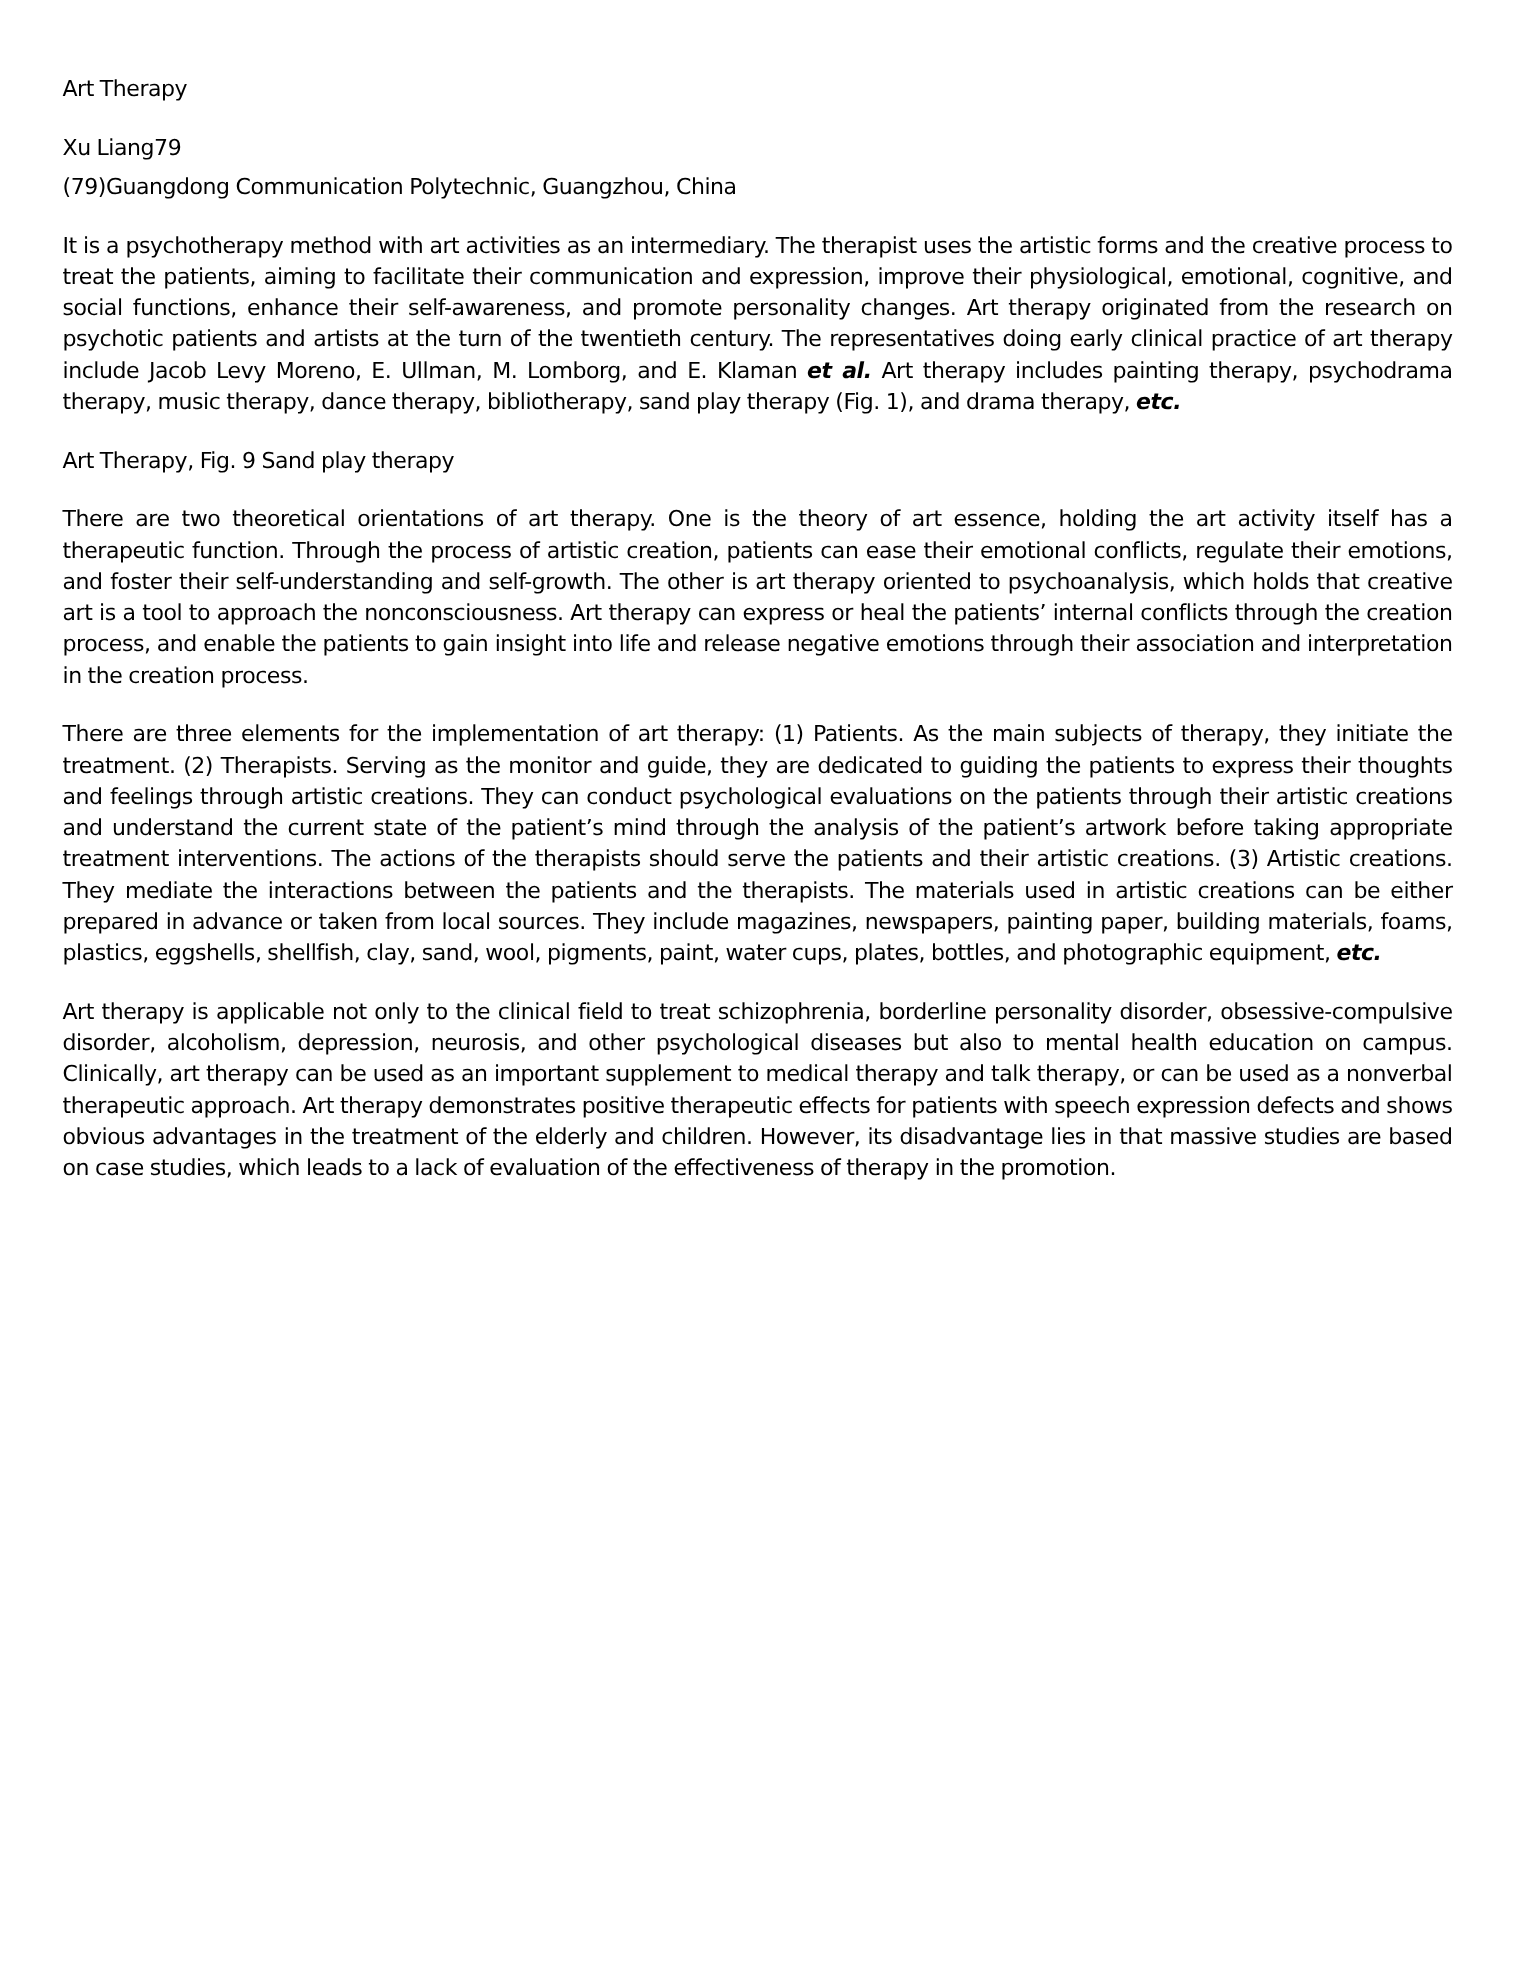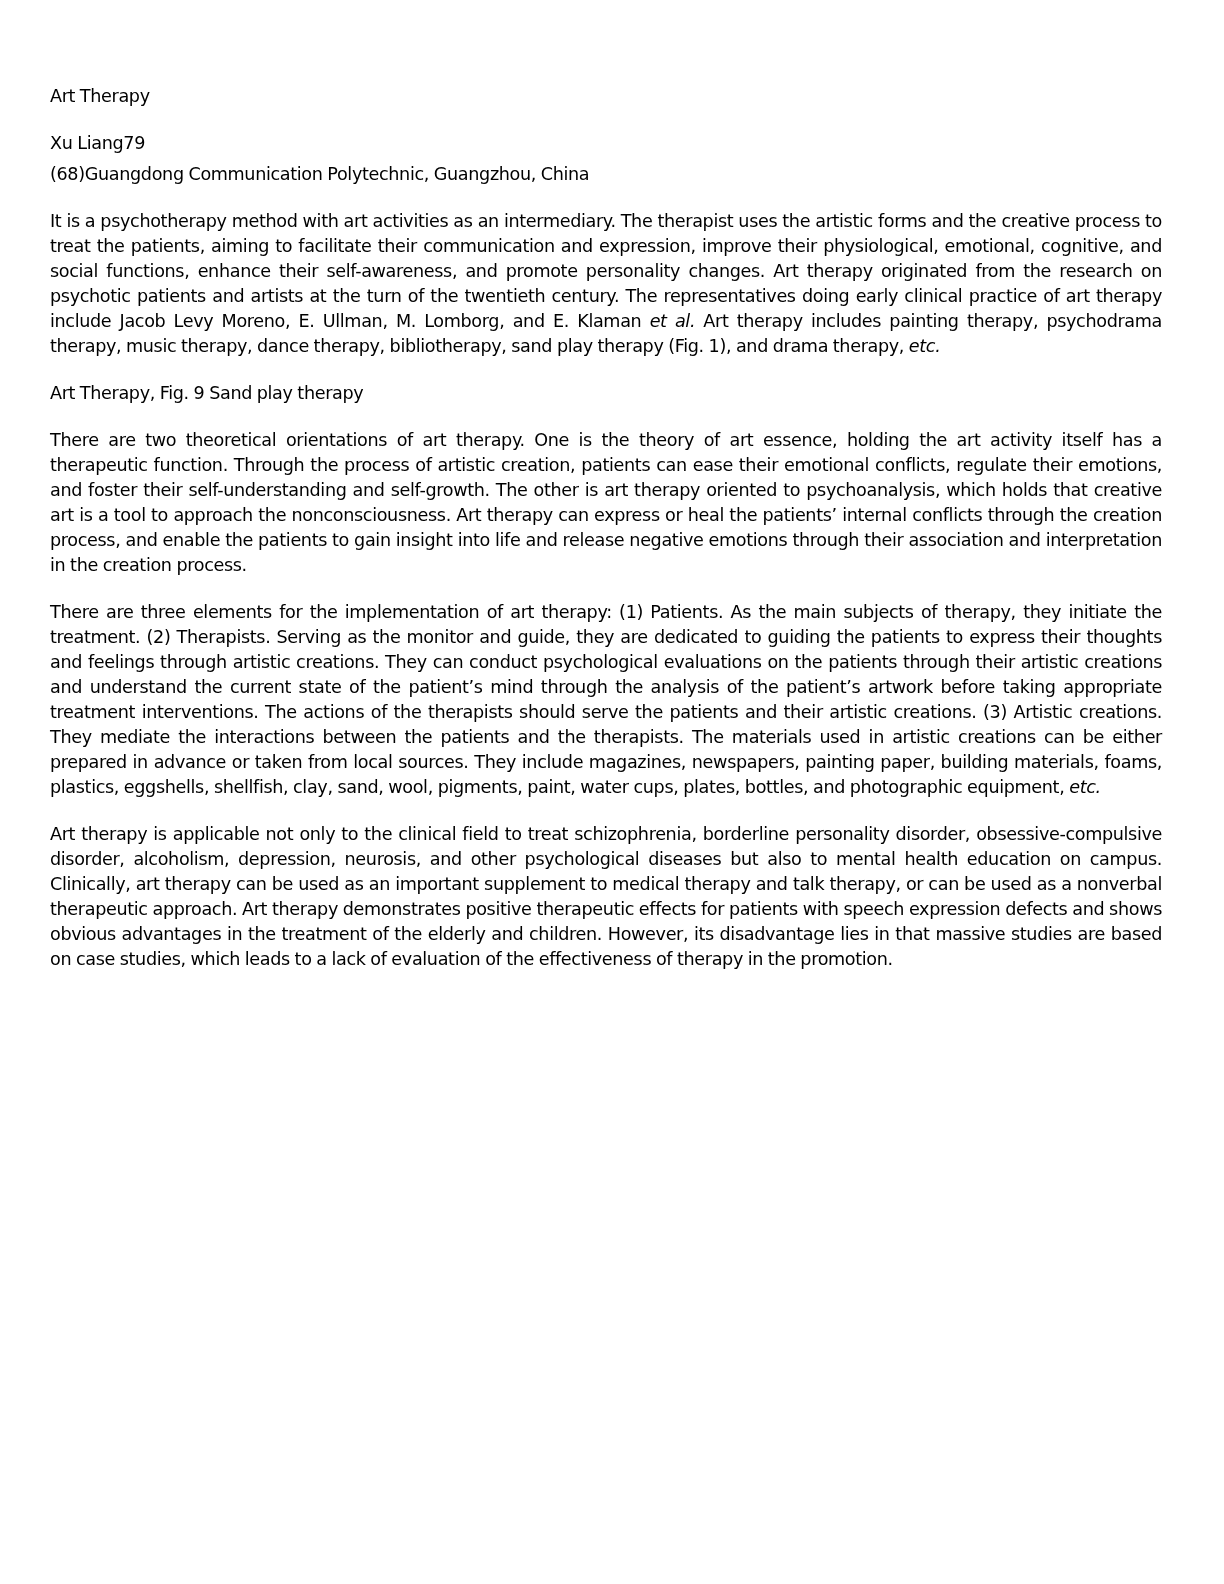--- a/index.html
+++ b/index.html
@@ -29,32 +29,32 @@
       word-spacing: -0.5px;
     }
     .para {
       font-size: 17.6px;
       line-height: 25px;
       margin: 0 0 22px 0;
       text-align: justify;
       letter-spacing: -0.35px;
       word-spacing: -0.5px;
     }
-    .title-line { margin-bottom: 22px; margin-top: 24px; }
+    .title-line { margin-bottom: 22px; }
     .author-line { margin-bottom: 6px; }
     .affil-line { margin-bottom: 22px; }
-    em { font-style: italic; }
+    em { font-style: italic; font-weight: bold; }
   </style>
 </head>
 <body>
 
 <div class="page">
   <p class="line title-line">Art Therapy</p>
   <p class="line author-line">Xu Liang79</p>
-  <p class="line affil-line">(68)Guangdong Communication Polytechnic, Guangzhou, China</p>
+  <p class="line affil-line">(79)Guangdong Communication Polytechnic, Guangzhou, China</p>
 
   <p class="para"><span>It is a psychotherapy method with art activities as an intermediary. The therapist uses the artistic forms and the creative process to treat the patients, aiming to facilitate their communication and expression, improve their physiological, emotional, cognitive, and social functions, enhance their self-awareness, and promote personality changes. Art therapy originated from the research on psychotic patients and artists at the turn of the twentieth century. The representatives doing early clinical practice of art therapy include Jacob Levy Moreno, E. Ullman, M. Lomborg, and E. Klaman </span><em>et al.</em><span> Art therapy includes painting therapy, psychodrama therapy, music therapy, dance therapy, bibliotherapy, sand play therapy (Fig. 1), and drama therapy, </span><em>etc.</em></p>
 
   <p class="line">Art Therapy, Fig. 9 Sand play therapy</p>
 
   <p class="para">There are two theoretical orientations of art therapy. One is the theory of art essence, holding the art activity itself has a therapeutic function. Through the process of artistic creation, patients can ease their emotional conflicts, regulate their emotions, and foster their self-understanding and self-growth. The other is art therapy oriented to psychoanalysis, which holds that creative art is a tool to approach the nonconsciousness. Art therapy can express or heal the patients’ internal conflicts through the creation process, and enable the patients to gain insight into life and release negative emotions through their association and interpretation in the creation process.</p>
 
   <p class="para"><span>There are three elements for the implementation of art therapy: (1) Patients. As the main subjects of therapy, they initiate the treatment. (2) Therapists. Serving as the monitor and guide, they are dedicated to guiding the patients to express their thoughts and feelings through artistic creations. They can conduct psychological evaluations on the patients through their artistic creations and understand the current state of the patient’s mind through the analysis of the patient’s artwork before taking appropriate treatment interventions. The actions of the therapists should serve the patients and their artistic creations. (3) Artistic creations. They mediate the interactions between the patients and the therapists. The materials used in artistic creations can be either prepared in advance or taken from local sources. They include magazines, newspapers, painting paper, building materials, foams, plastics, eggshells, shellfish, clay, sand, wool, pigments, paint, water cups, plates, bottles, and photographic equipment, </span><em>etc.</em></p>
 
   <p class="para">Art therapy is applicable not only to the clinical field to treat schizophrenia, borderline personality disorder, obsessive-compulsive disorder, alcoholism, depression, neurosis, and other psychological diseases but also to mental health education on campus. Clinically, art therapy can be used as an important supplement to medical therapy and talk therapy, or can be used as a nonverbal therapeutic approach. Art therapy demonstrates positive therapeutic effects for patients with speech expression defects and shows obvious advantages in the treatment of the elderly and children. However, its disadvantage lies in that massive studies are based on case studies, which leads to a lack of evaluation of the effectiveness of therapy in the promotion.</p>

